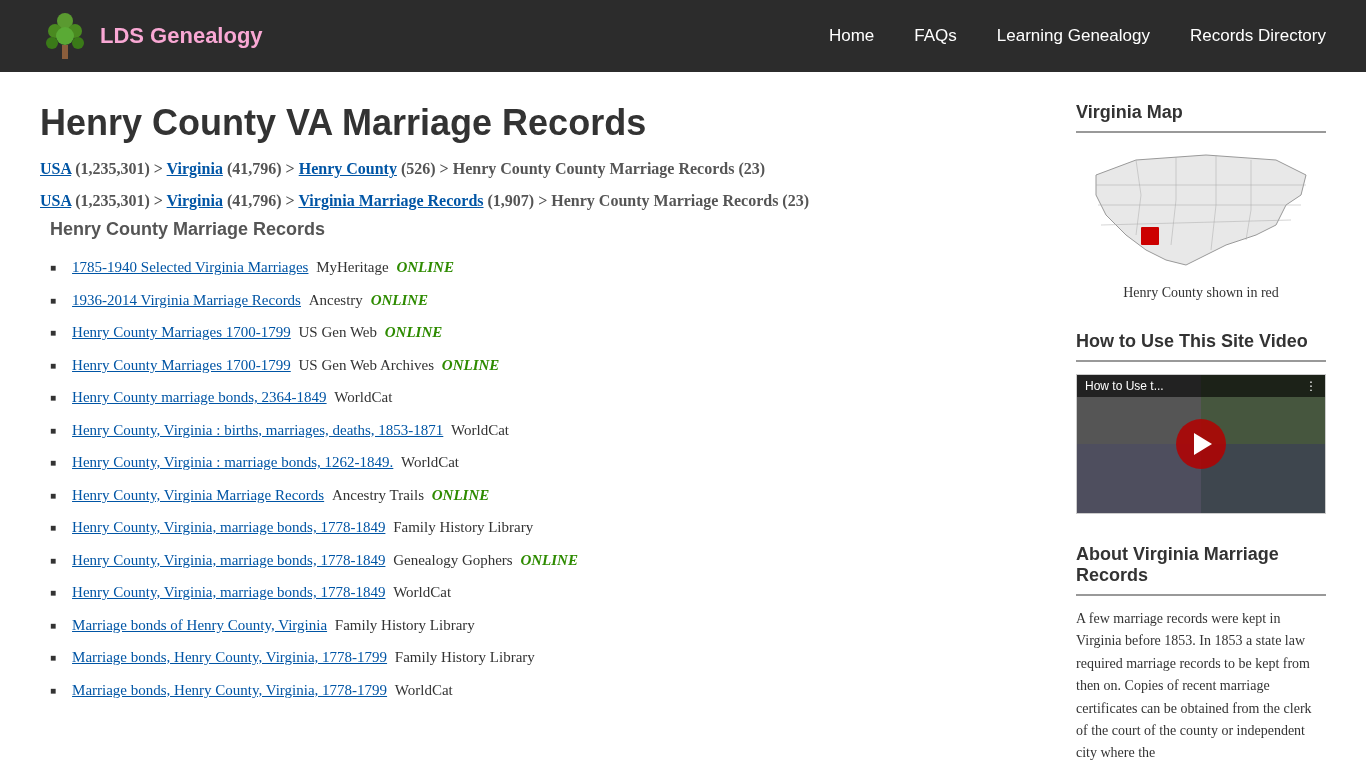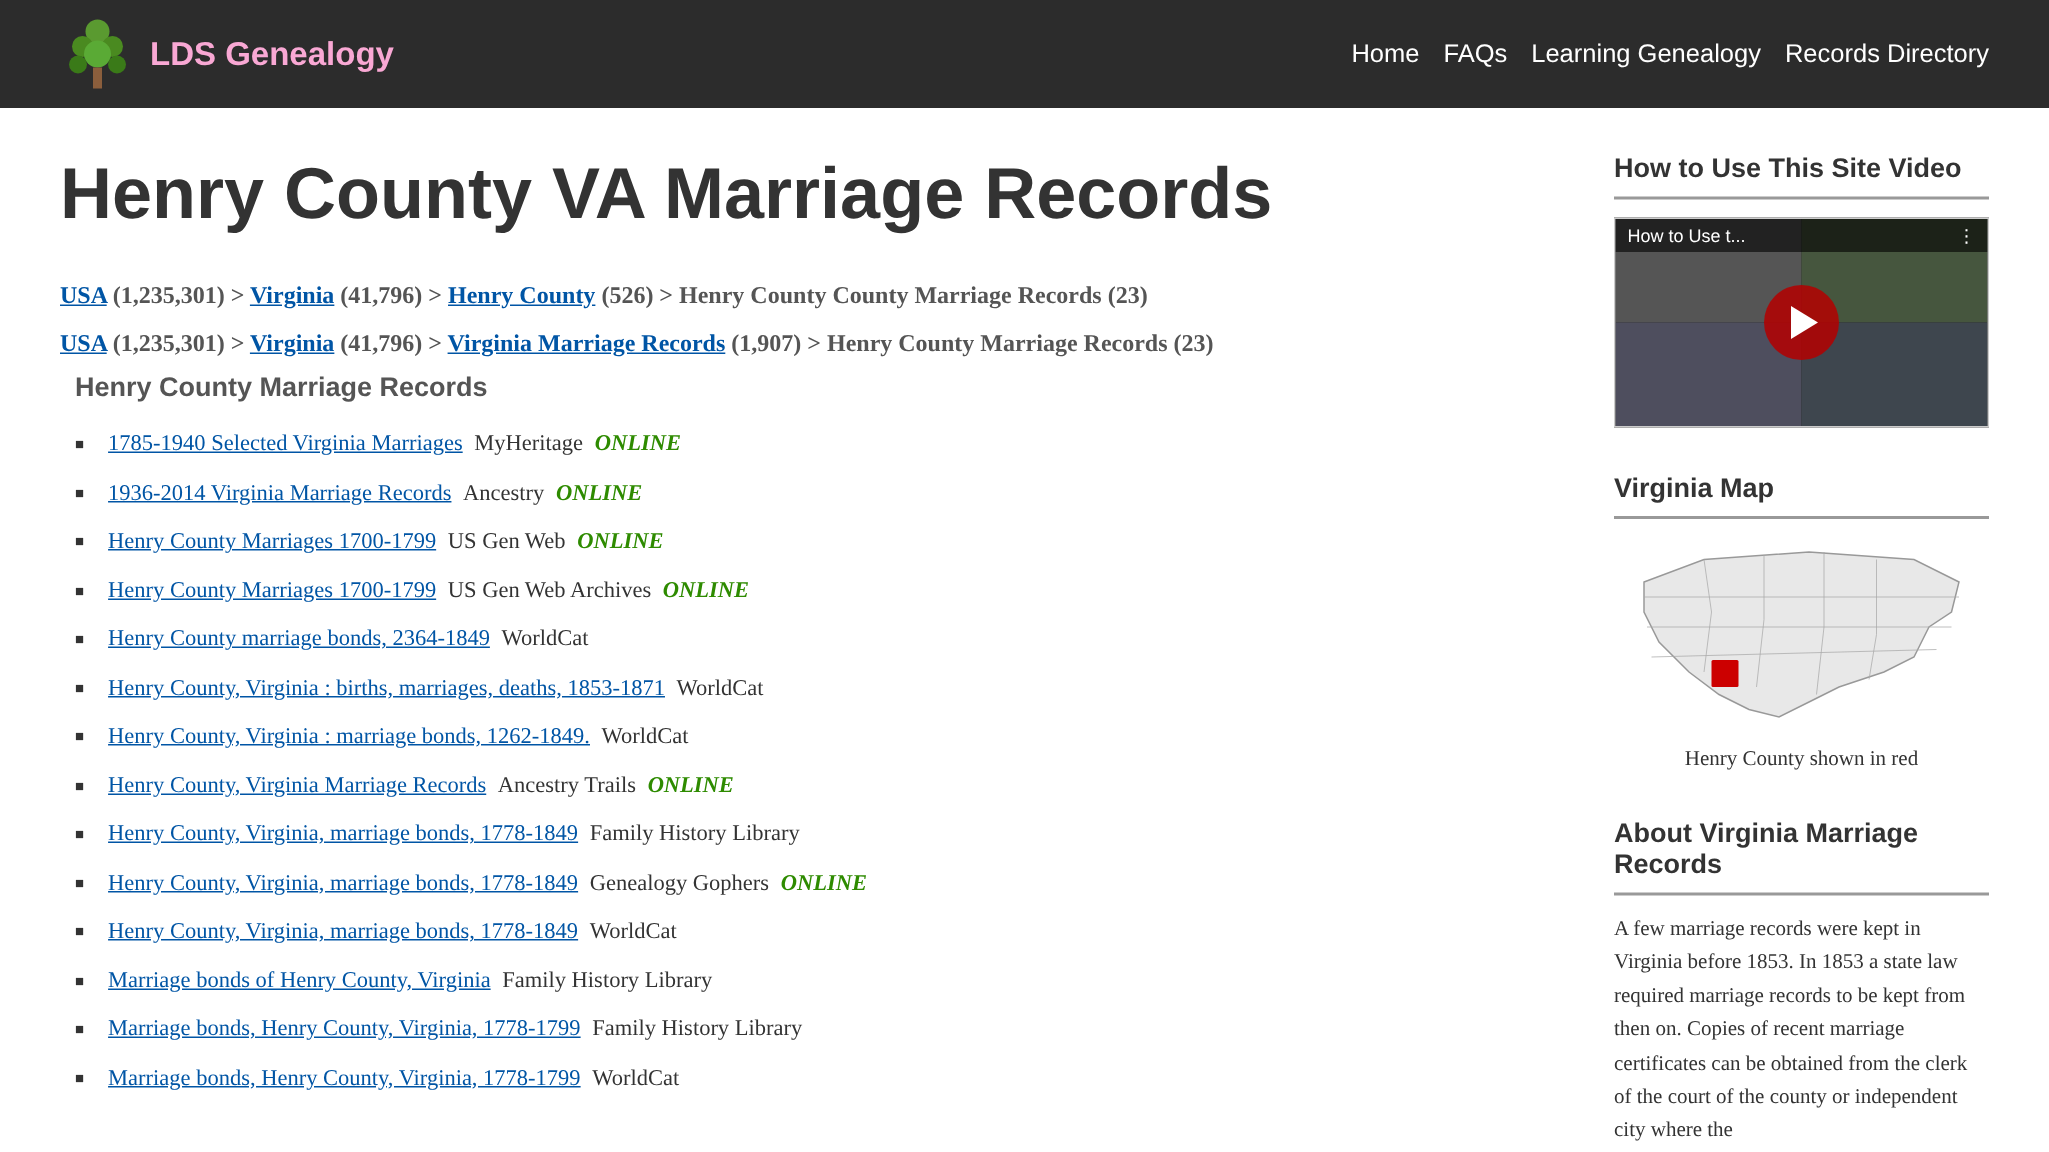--- a/index.html
+++ b/index.html
@@ -25,21 +25,21 @@
     }
     .logo-text {
       color: #f9a8d4;
       font-size: 22px;
       font-weight: bold;
       font-family: Arial, sans-serif;
     }
     nav {
       display: flex;
       align-items: center;
-      gap: 16px;
+      gap: 40px;
     }
     nav a {
       color: #fff;
       text-decoration: none;
       font-size: 17px;
       font-family: Arial, sans-serif;
       font-weight: 500;
     }
 
     
@@ -51,24 +51,24 @@
       gap: 40px;
     }
 
     
     .main-content {
       flex: 1;
       min-width: 0;
     }
 
     h1 {
-      font-size: 48px;
+      font-size: 36px;
       font-weight: bold;
       color: #333;
-      margin-bottom: 28px;
+      margin-bottom: 12px;
       font-family: Arial, sans-serif;
     }
 
     .breadcrumb {
       font-size: 16px;
       color: #555;
       margin-bottom: 6px;
       line-height: 1.6;
       font-weight: bold;
     }
@@ -387,61 +387,61 @@
           <span class="source">WorldCat</span>
         </span>
       </li>
 
     </ul>
   </div>
 
   <div class="sidebar">
 
     <div class="sidebar-section">
+      <h3>Virginia Map</h3>
+      <hr class="sidebar-divider">
+      <div class="va-map-container">
+        <svg viewBox="0 0 230 130" xmlns="http://www.w3.org/2000/svg" width="230" height="130">
+
+          <path d="M10,30 L50,15 L120,10 L190,15 L220,30 L215,50 L200,60 L190,80 L170,90 L140,100 L120,110 L100,120 L80,115 L60,105 L40,90 L20,70 L10,50 Z" fill="#e8e8e8" stroke="#999" stroke-width="1"></path>
+
+          <path d="M50,15 L55,50 L50,90" stroke="#aaa" stroke-width="0.5" fill="none"></path>
+          <path d="M90,12 L90,55 L85,100" stroke="#aaa" stroke-width="0.5" fill="none"></path>
+          <path d="M130,10 L130,60 L125,105" stroke="#aaa" stroke-width="0.5" fill="none"></path>
+          <path d="M165,15 L165,65 L160,95" stroke="#aaa" stroke-width="0.5" fill="none"></path>
+          <path d="M10,40 L220,40" stroke="#aaa" stroke-width="0.5"></path>
+          <path d="M12,60 L215,60" stroke="#aaa" stroke-width="0.5"></path>
+          <path d="M15,80 L205,75" stroke="#aaa" stroke-width="0.5"></path>
+
+          <rect x="55" y="82" width="18" height="18" fill="#cc0000" rx="1"></rect>
+        </svg>
+        <p class="va-map-label">Henry County shown in red</p>
+      </div>
+    </div>
+
+    <div class="sidebar-section">
       <h3>How to Use This Site Video</h3>
       <hr class="sidebar-divider">
       <div class="video-thumb">
         <div class="video-collage">
           <div class="collage-cell"></div>
           <div class="collage-cell"></div>
           <div class="collage-cell"></div>
           <div class="collage-cell"></div>
         </div>
         <div class="video-top-bar">
           <span>How to Use t...</span>
           <span>⋮</span>
         </div>
         <div class="video-bg">
           <div class="play-btn"></div>
         </div>
       </div>
     </div>
 
     <div class="sidebar-section">
-      <h3>Virginia Map</h3>
-      <hr class="sidebar-divider">
-      <div class="va-map-container">
-        <svg viewBox="0 0 230 130" xmlns="http://www.w3.org/2000/svg" width="230" height="130">
-
-          <path d="M10,30 L50,15 L120,10 L190,15 L220,30 L215,50 L200,60 L190,80 L170,90 L140,100 L120,110 L100,120 L80,115 L60,105 L40,90 L20,70 L10,50 Z" fill="#e8e8e8" stroke="#999" stroke-width="1"></path>
-
-          <path d="M50,15 L55,50 L50,90" stroke="#aaa" stroke-width="0.5" fill="none"></path>
-          <path d="M90,12 L90,55 L85,100" stroke="#aaa" stroke-width="0.5" fill="none"></path>
-          <path d="M130,10 L130,60 L125,105" stroke="#aaa" stroke-width="0.5" fill="none"></path>
-          <path d="M165,15 L165,65 L160,95" stroke="#aaa" stroke-width="0.5" fill="none"></path>
-          <path d="M10,40 L220,40" stroke="#aaa" stroke-width="0.5"></path>
-          <path d="M12,60 L215,60" stroke="#aaa" stroke-width="0.5"></path>
-          <path d="M15,80 L205,75" stroke="#aaa" stroke-width="0.5"></path>
-
-          <rect x="55" y="82" width="18" height="18" fill="#cc0000" rx="1"></rect>
-        </svg>
-        <p class="va-map-label">Henry County shown in red</p>
-      </div>
-    </div>
-
-    <div class="sidebar-section">
       <h3>About Virginia Marriage Records</h3>
       <hr class="sidebar-divider">
       <p class="about-text">A few marriage records were kept in Virginia before 1853. In 1853 a state law required marriage records to be kept from then on. Copies of recent marriage certificates can be obtained from the clerk of the court of the county or independent city where the</p>
     </div>
 
   </div>
 </div>
 
 </body></html>

